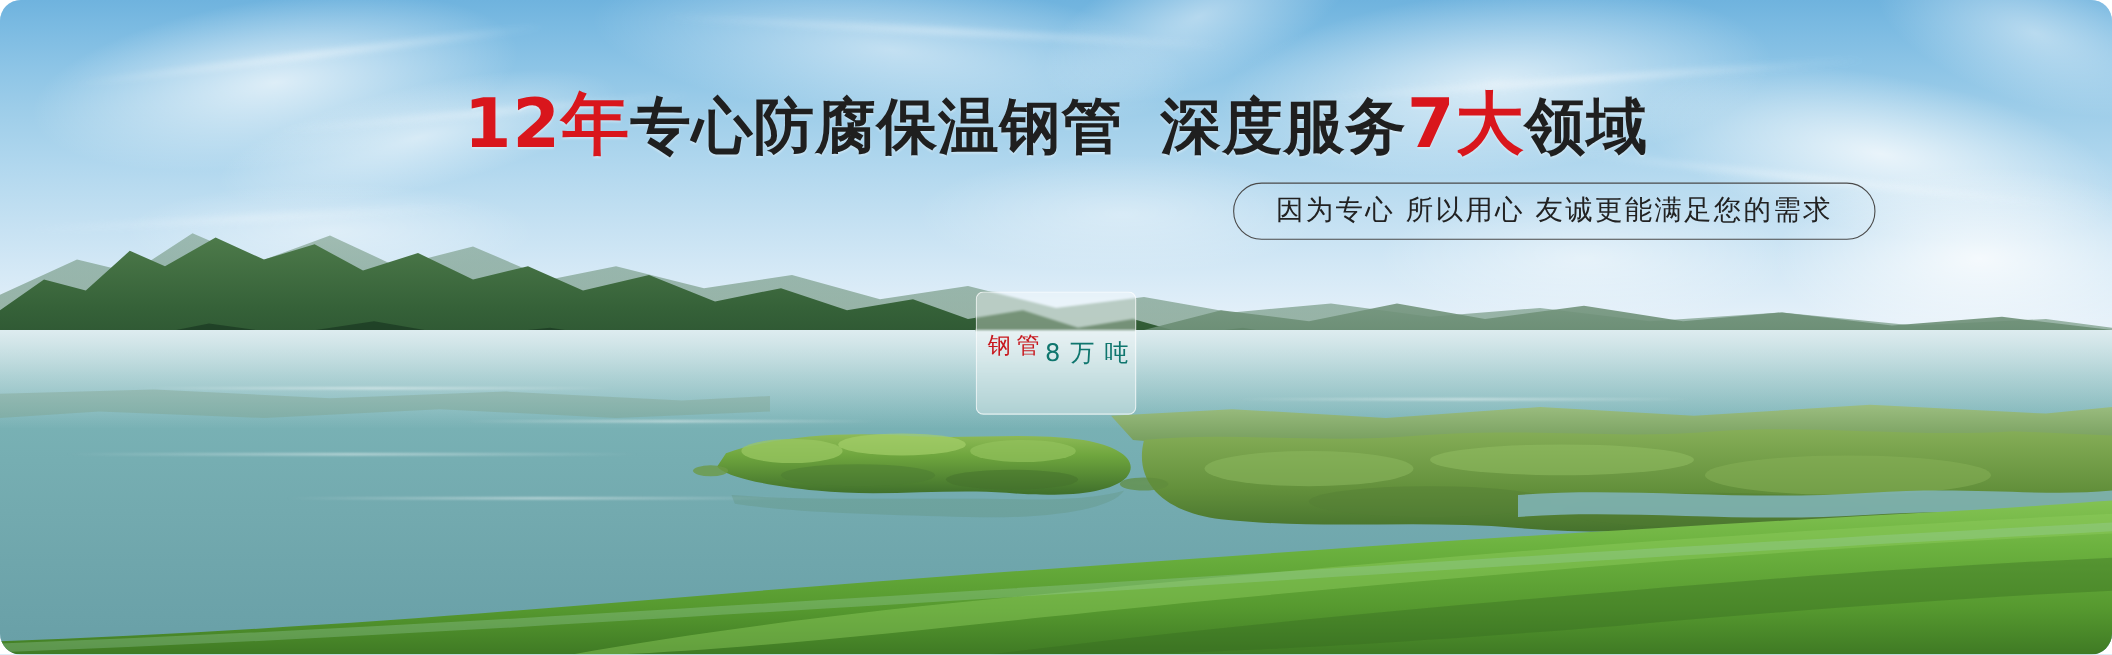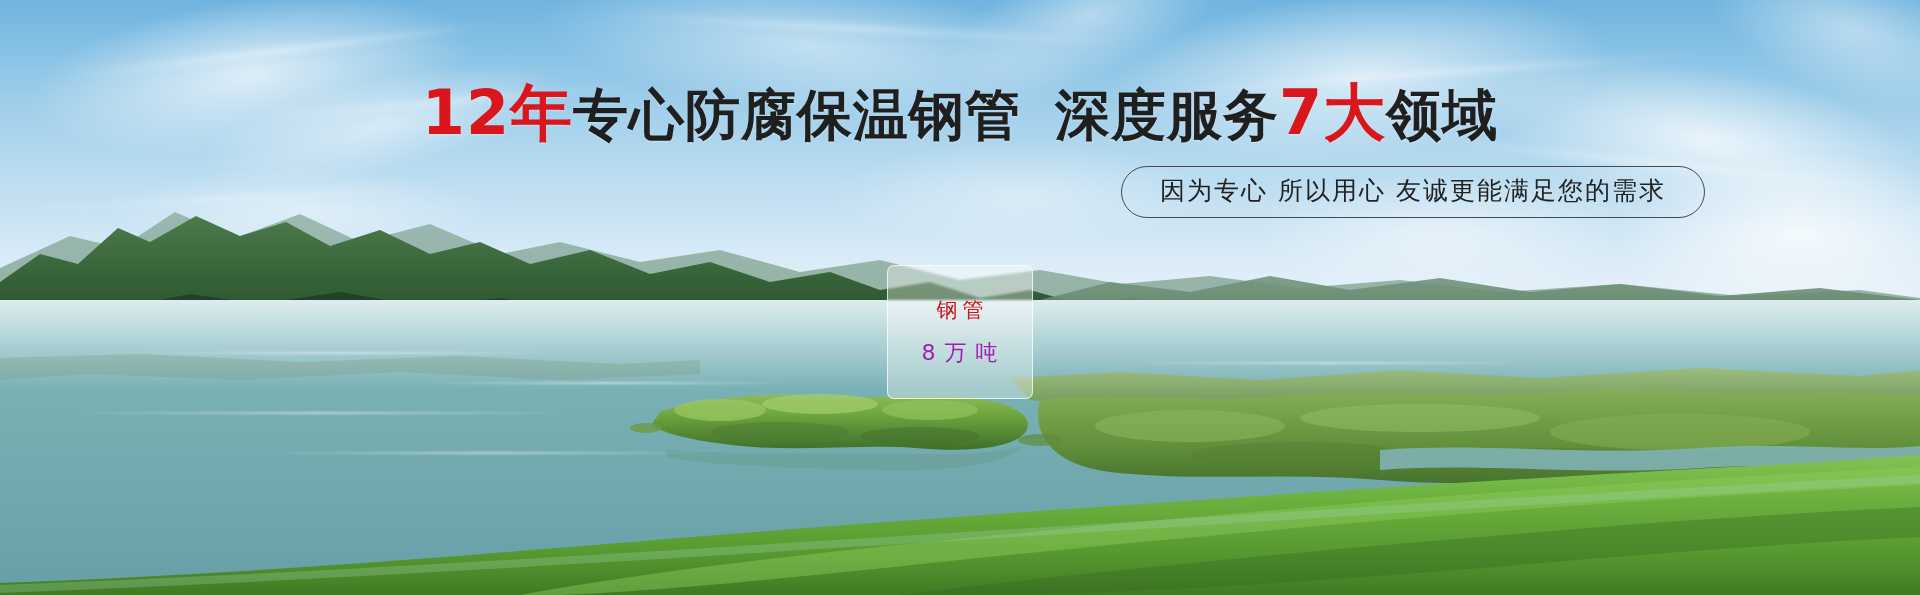--- a/index.html
+++ b/index.html
@@ -6,20 +6,21 @@
   html, body {
     width:1920px; height:595px;
     overflow:hidden;
     font-family:"Liberation Sans","DejaVu Sans",sans-serif;
   }
   #stage {
     position:relative;
     width:1920px; height:595px;
     overflow:hidden;
     background:#bcdcf0;
+    border-radius:19px;
   }
 
   
   .sky {
     position:absolute; left:0; top:0; width:1920px; height:330px;
     background:
       linear-gradient(to bottom,
         #6fb3de 0%,
         #7cbbe2 8%,
         #8cc4e6 18%,
@@ -131,38 +132,38 @@
     font-family:"DejaVu Sans","Liberation Sans",sans-serif;
   }
 
   
   .cards {
     position:absolute; left:0; top:265px; width:1920px;
     display:flex; justify-content:center;
     gap:9px;
   }
   .card {
-    width:146px; height:134px;
+    width:146px; height:112px;
     background:rgba(255,255,255,0.33);
     border:1px solid rgba(255,255,255,0.72);
     border-radius:7px;
-    display:flex; flex-direction:column;
+    display:flex; 
     align-items:center; justify-content:center;
     backdrop-filter:blur(1px);
   }
   .card-title {
     color:#c8181e;
     font-size:21px;
     letter-spacing:5px;
     text-indent:5px;
     margin-bottom:14px;
     font-family:"DejaVu Sans","Liberation Sans",sans-serif;
   }
   .card-value {
-    color:#a21caf;
+    color:#0f766e;
     font-size:22px;
     letter-spacing:1px;
     font-family:"DejaVu Sans","Liberation Sans",sans-serif;
     white-space:nowrap;
   }
   .card-value sup {
     font-size:13px;
     vertical-align:super;
     line-height:0;
   }

